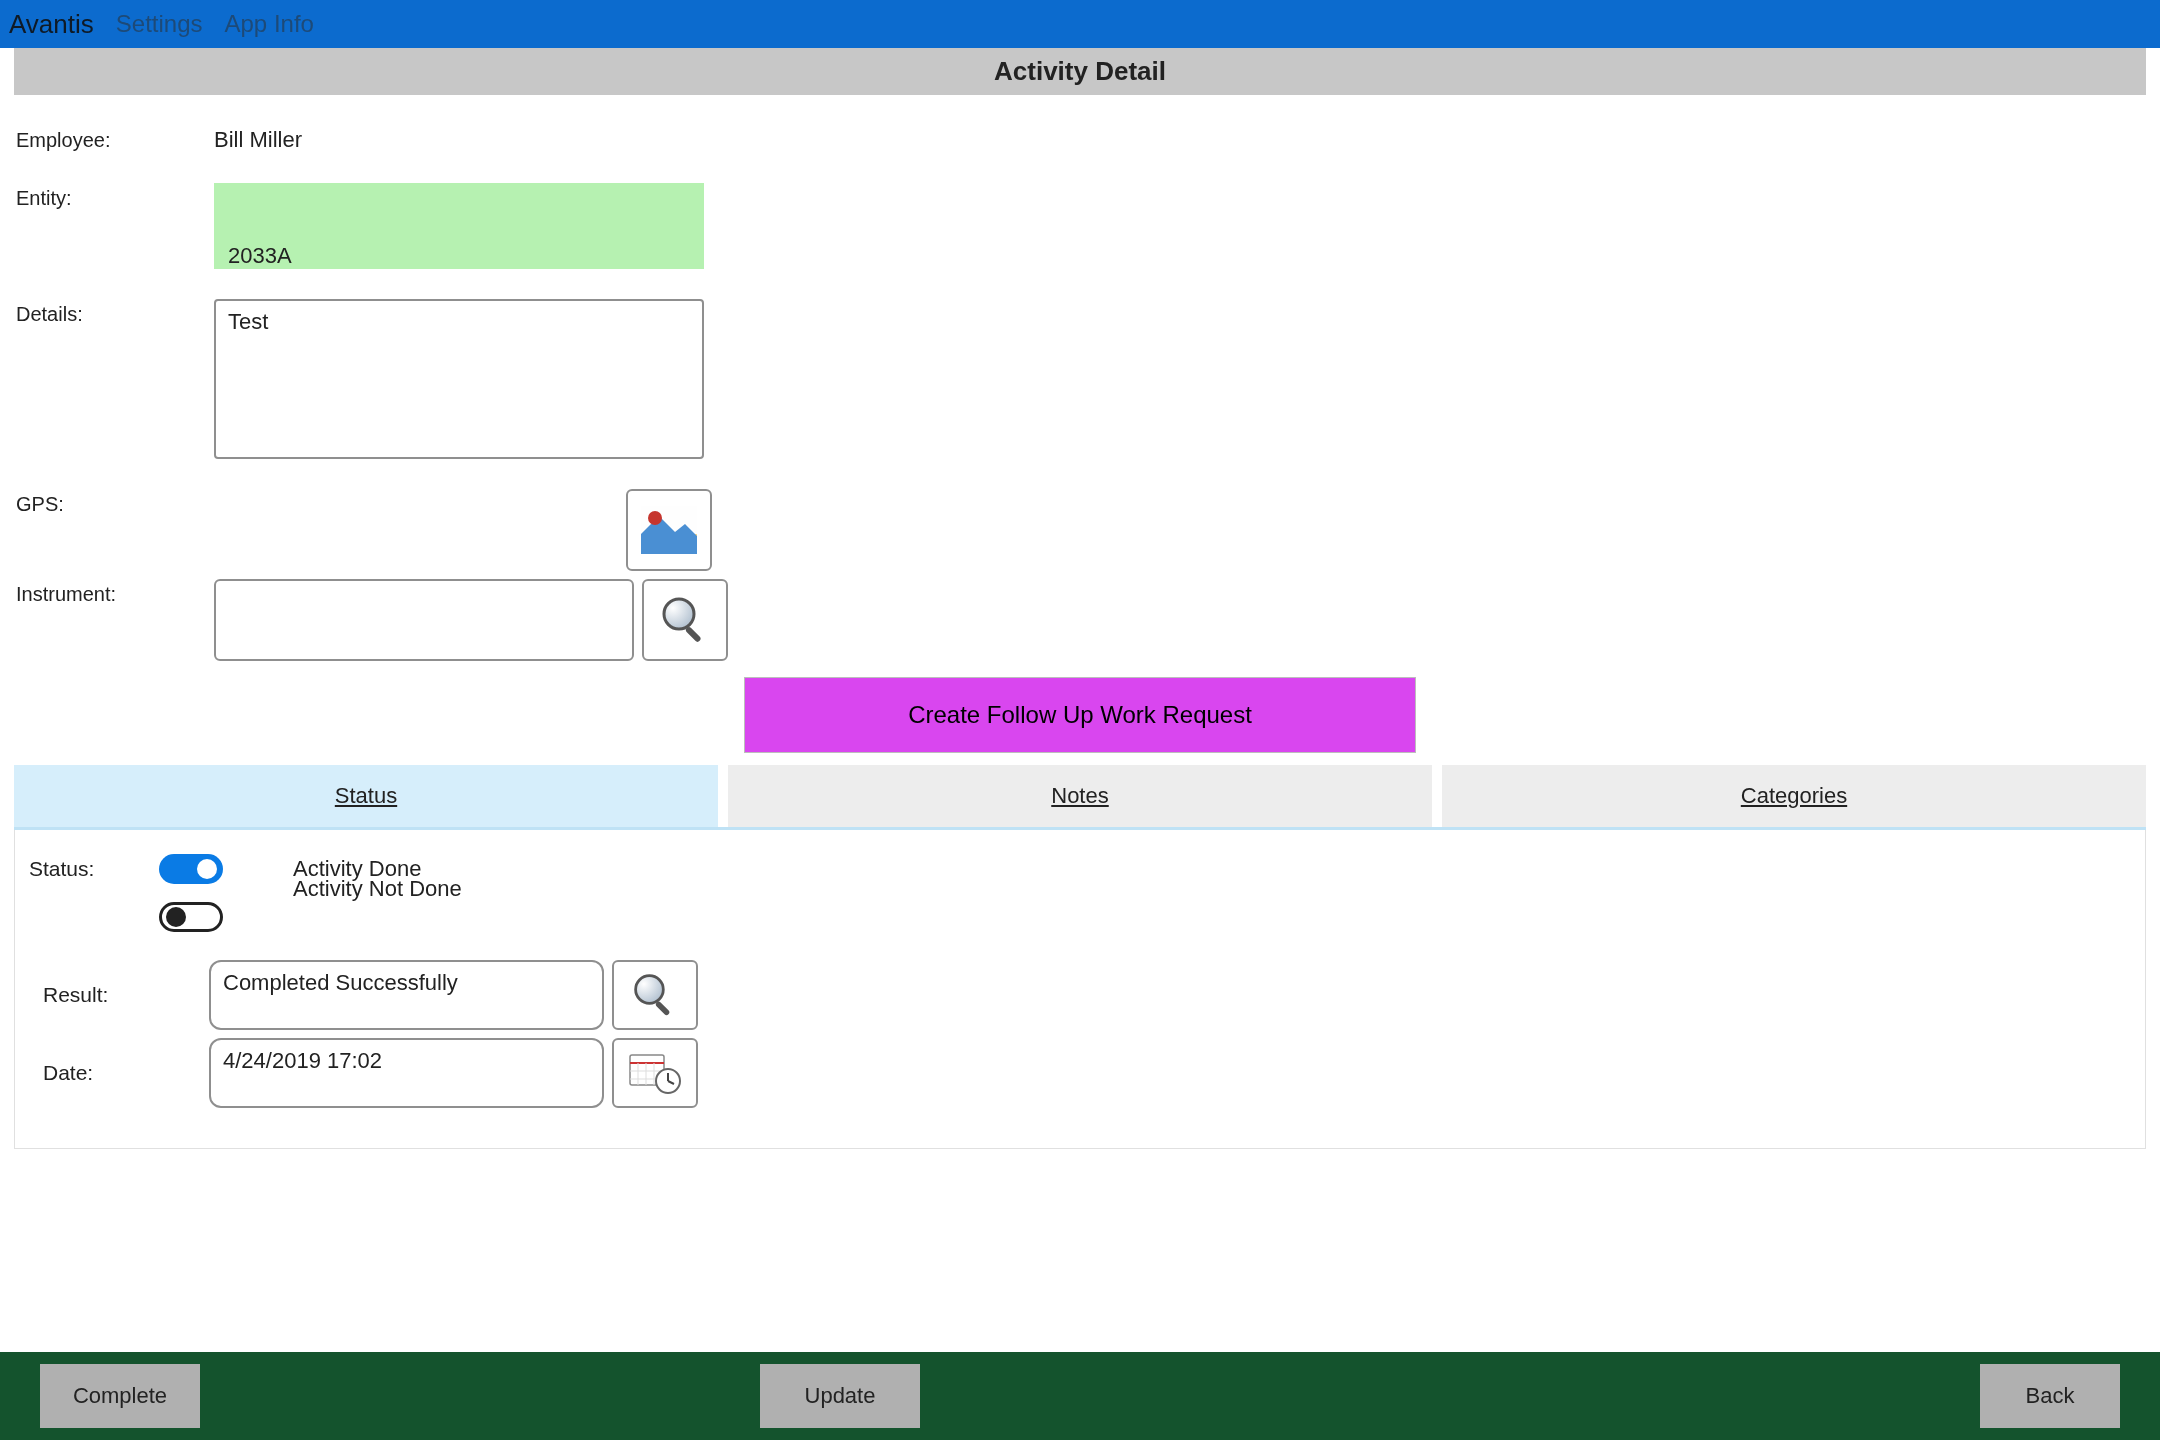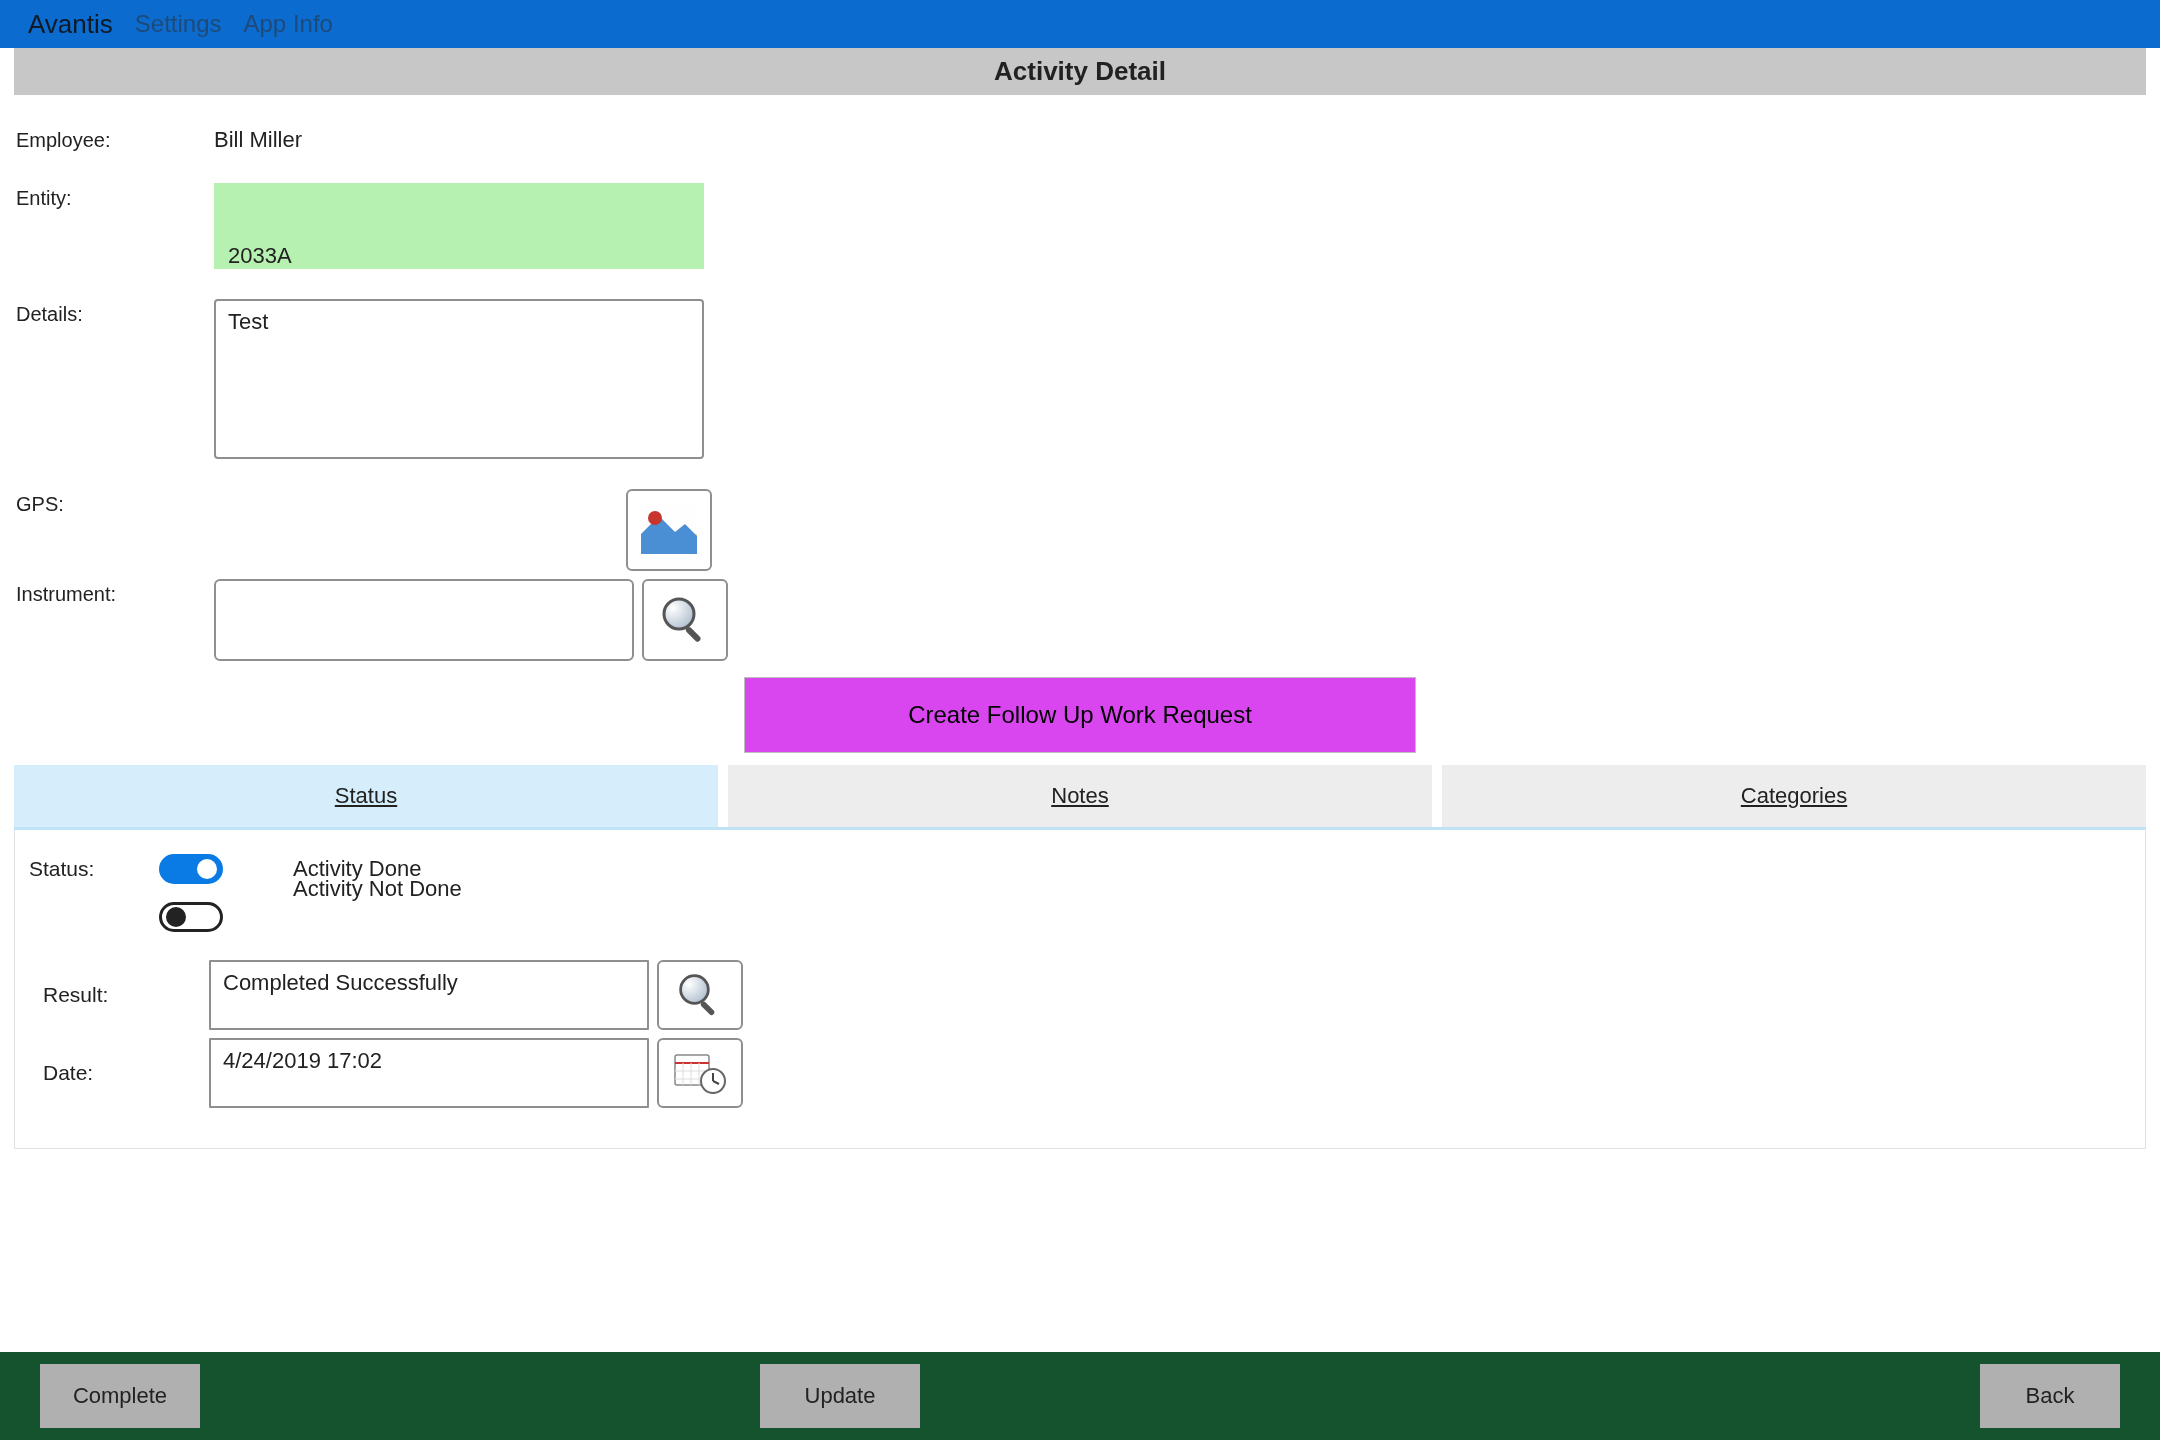--- a/index.html
+++ b/index.html
@@ -1,20 +1,20 @@
 <!DOCTYPE html>
 <html><head>
 <meta charset="utf-8">
 <style>
   * { box-sizing: border-box; margin: 0; padding: 0; }
   html, body { width: 100%; height: 100%; font-family: "Segoe UI", Tahoma, sans-serif; font-size: 20px; color: #222; background: #fff; }
   .screen { width: 2160px; height: 1440px; margin: 0 auto; position: relative; overflow: hidden; display:flex; flex-direction:column;}
 
   
-  .titlebar { height: 48px; background: #0c6bce; display: flex; align-items: center; padding: 0 28px; gap: 22px; }
+  .titlebar { height: 48px; background: #0c6bce; display: flex; align-items: center; padding: 0 9px; gap: 22px; }
   .titlebar .app { color: #0f1a26; font-size: 26px; font-weight: 400; }
   .titlebar .menu { color: #20456a; font-size: 24px; cursor: pointer; opacity: 0.85; }
   
   
   .page-wrap { padding: 0 14px; flex:1; display:flex; flex-direction:column;}
   .page-header { background: #c7c7c7; text-align: center; font-size: 26px; font-weight: 700; padding: 8px 0; margin-top: 0; }
 
   
   .form { padding: 30px 0 0 0; }
   .row { display: flex; align-items: flex-start; margin-bottom: 30px; }
@@ -50,21 +50,21 @@
   .toggle { width: 64px; height: 30px; border-radius: 16px; position:relative; cursor:pointer; margin-right: 70px; margin-left: 20px;}
   .toggle.on { background: #0a7be5; }
   .toggle.off { background: #fff; border: 3px solid #222; }
   .knob { width: 20px; height: 20px; border-radius: 50%; position:absolute; top: 50%; transform: translateY(-50%); }
   .toggle.on .knob { background:#fff; right: 6px; }
   .toggle.off .knob { background:#222; left: 4px; }
   .toggle-text { font-size: 22px; }
   
   .rr-row { display:flex; align-items:center; margin-top: 28px; }
   .rr-row .rlabel { width: 180px; padding-left: 14px; font-size: 21px; }
-  .text-input { width: 440px; height: 70px; border: 2px solid #8f8f8f; border-radius: 1px; padding: 8px 12px; font-size: 22px; background:#fff; }
+  .text-input { width: 395px; height: 70px; border: 2px solid #8f8f8f; border-radius: 12px; padding: 8px 12px; font-size: 22px; background:#fff; }
   .small-icon-btn { width: 86px; height: 70px; border: 2px solid #8f8f8f; border-radius: 6px; background: #fff; margin-left: 8px; display:flex; align-items:center; justify-content:center; cursor:pointer;}
 
   
   .footer { position:absolute; left:0; right:0; bottom:0; height: 88px; background: #14532d; display:flex; align-items:center; padding: 0 40px; }
   .fbtn { width: 160px; height: 64px; background: #b0b0b0; display:flex; align-items:center; justify-content:center; font-size: 22px; cursor:pointer; }
   .footer .spacer { flex:1; }
   
   svg { display:block; }
 </style>
 </head>

